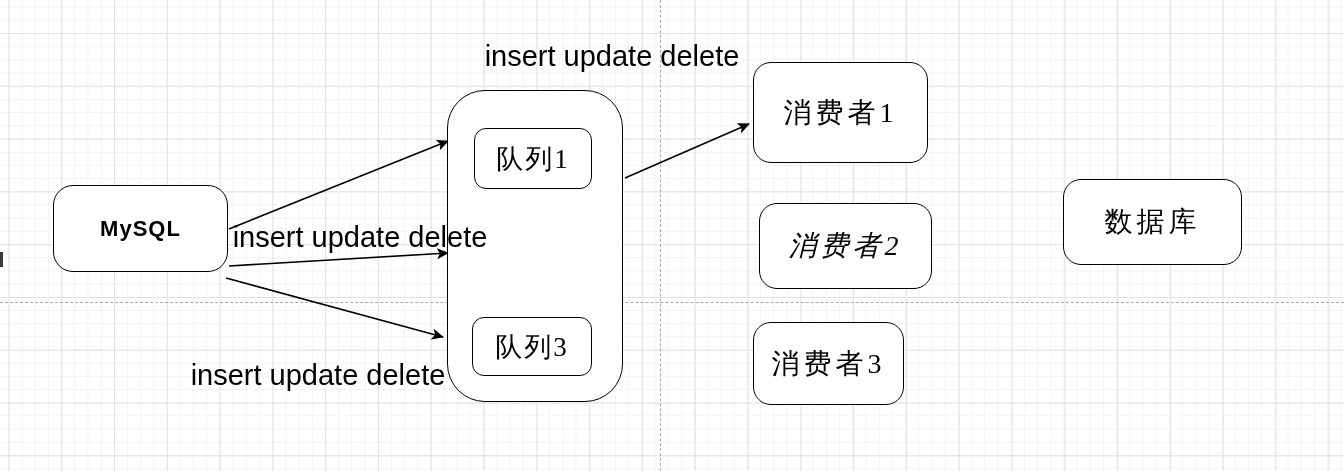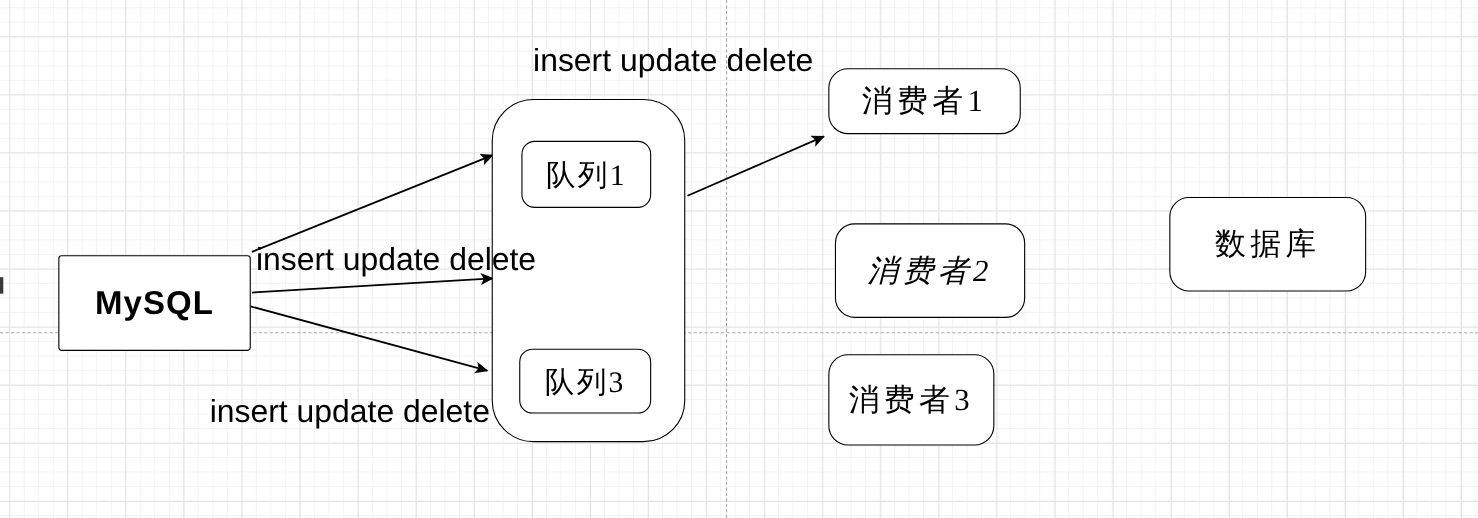--- a/index.html
+++ b/index.html
@@ -47,32 +47,32 @@
     justify-content: center;
     color: #000000;
   }
   .cn {
     font-family: "Liberation Serif", serif;
     font-size: 28px;
     letter-spacing: 4px;
     white-space: nowrap;
   }
 
-  .mysql   { left: 53px;  top: 185px; width: 175px; height: 87px; border-radius: 3px;
-             font-weight: bold; font-size: 30px; letter-spacing: 1px; margin-top: 47px; }
+  .mysql   { left: 53px;  top: 185px; width: 175px; height: 87px; border-radius: 20px;
+             font-weight: bold; font-size: 22px; letter-spacing: 1px; }
 
   .queue-group { left: 447px; top: 90px; width: 176px; height: 312px; border-radius: 38px;
                  background: #ffffff; }
 
   .queue1 { left: 474px; top: 128px; width: 118px; height: 61px; border-radius: 12px; justify-content: center; }
   .queue2 { left: 472px; top: 215px; width: 120px; height: 62px; border-radius: 12px; }
   .queue3 { left: 472px; top: 317px; width: 120px; height: 59px; border-radius: 12px; }
   .queue-group .cn, .queue1 .cn, .queue2 .cn, .queue3 .cn { font-size: 27px; letter-spacing: 2px; }
 
-  .consumer1 { left: 753px; top: 62px;  width: 175px; height: 60px; border-radius: 18px; text-align: center; }
+  .consumer1 { left: 753px; top: 62px;  width: 175px; height: 101px; border-radius: 18px; text-align: center; }
   .consumer2 { left: 759px; top: 203px; width: 173px; height: 86px; border-radius: 18px; font-style: italic; }
   .consumer3 { left: 753px; top: 322px; width: 151px; height: 83px; border-radius: 18px; }
   .database  { left: 1063px; top: 179px; width: 179px; height: 86px; border-radius: 18px; }
 
   
   .edge-label {
     position: absolute;
     font-weight: normal;
     font-size: 29px;
     color: #000000;

